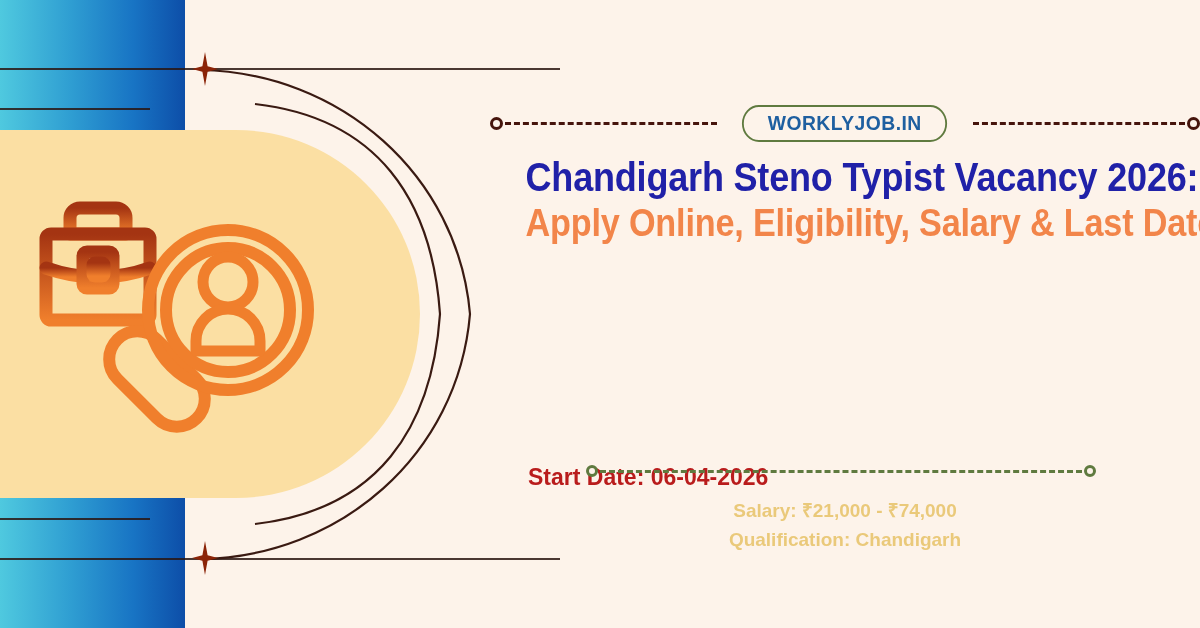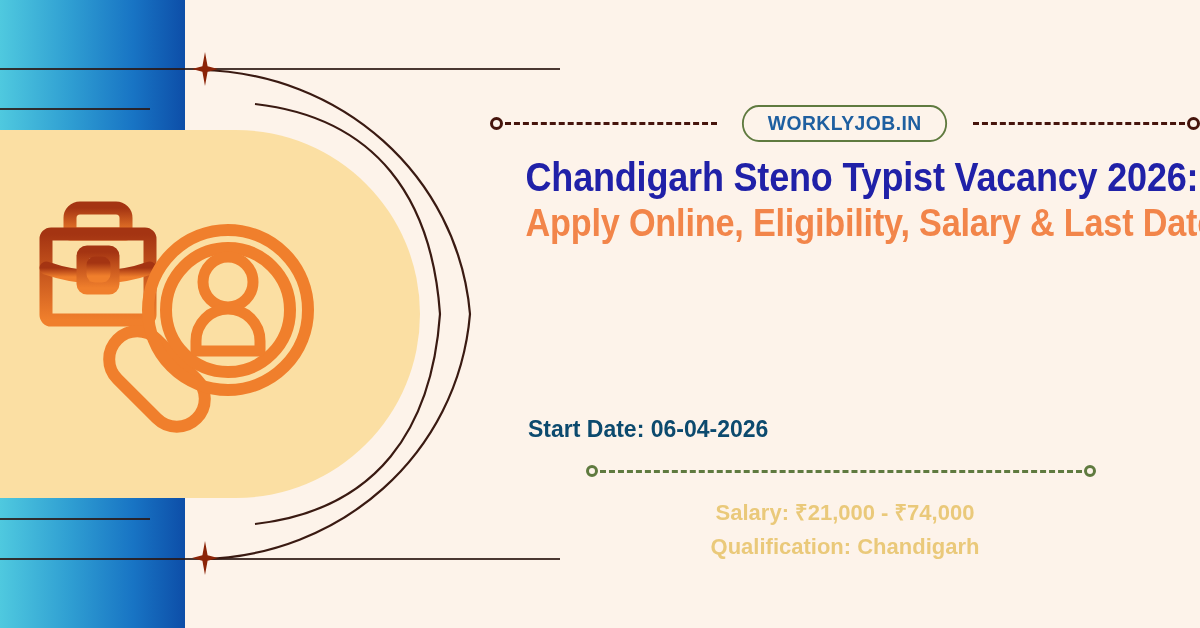--- a/index.html
+++ b/index.html
@@ -165,25 +165,26 @@
     position: absolute;
     left: 0;
     top: 398px;
     width: 710px;
     display: flex;
     justify-content: space-between;
     padding: 0 38px;
     box-sizing: border-box;
   }
   .date-item {
-    color: #0c4a6e;
+    color: #b91c1c;
     font-family: "Liberation Sans", sans-serif;
     font-weight: bold;
     font-size: 23px;
     white-space: nowrap;
+    margin-top: 48px;
   }
 
   
   .green-sep {
     position: absolute;
     left: 96px;
     top: 446px;
     width: 510px;
     height: 14px;
     display: flex;
@@ -208,21 +209,21 @@
   
   .meta {
     position: absolute;
     left: 0;
     top: 478px;
     width: 710px;
     text-align: center;
     color: #eac97a;
     font-family: "Liberation Sans", sans-serif;
     font-weight: bold;
-    font-size: 22px;
+    font-size: 19px;
     line-height: 1.55;
   }
   .meta div { white-space: nowrap; }
 </style>
 </head>
 <body>
 
 <div class="banner">
 
   <div class="blue-panel"></div>

